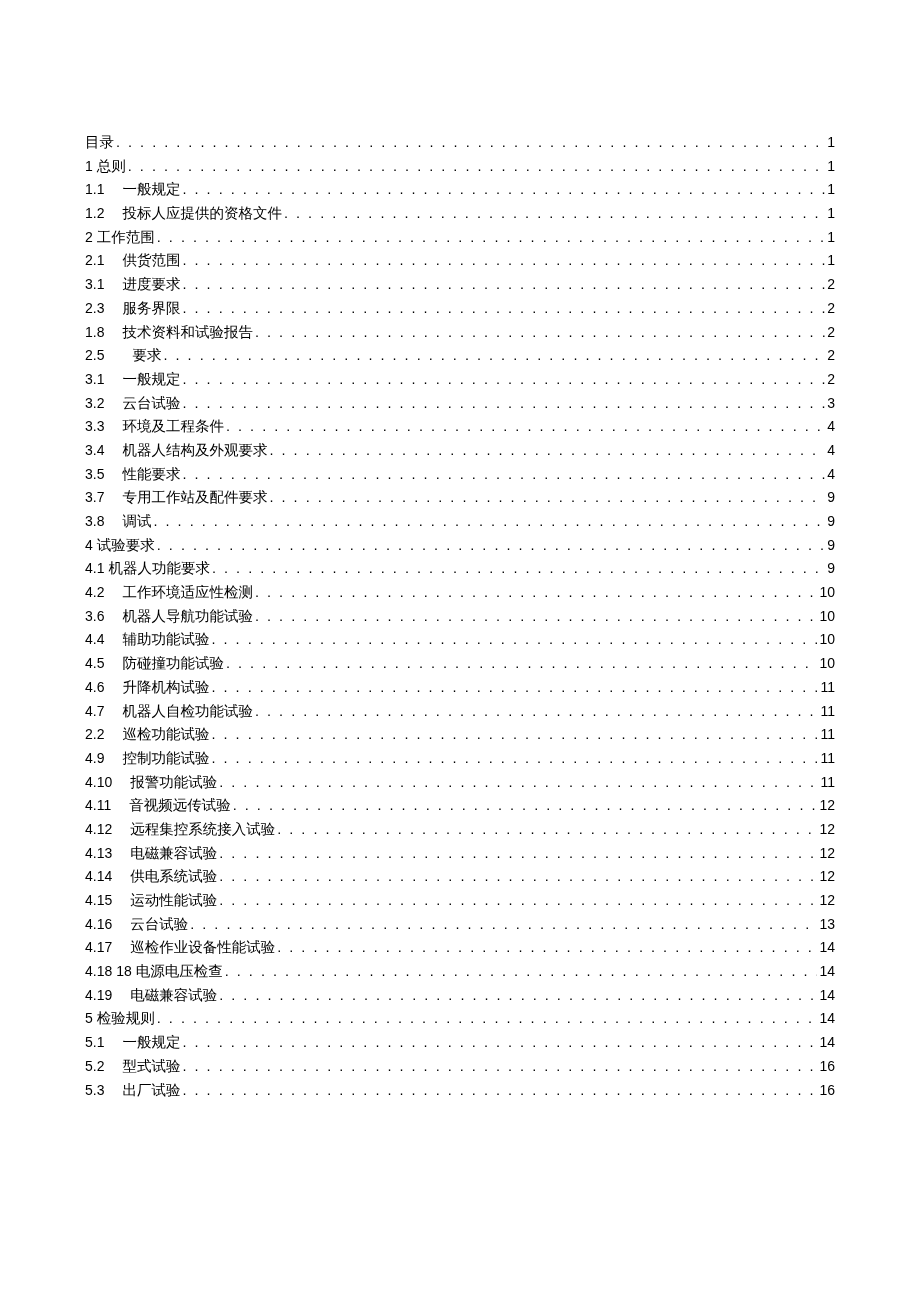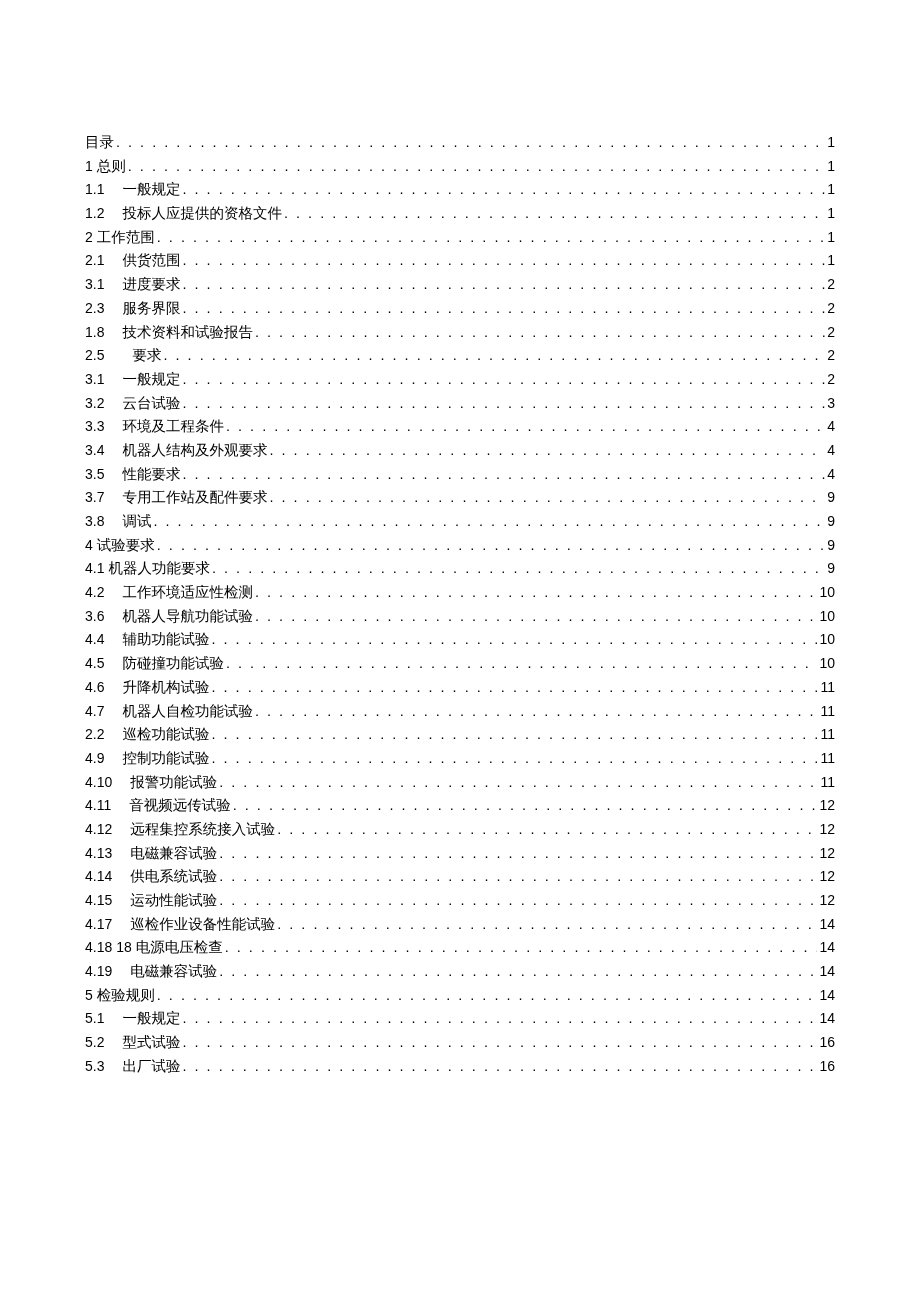--- a/index.html
+++ b/index.html
@@ -283,20 +283,27 @@
         <span class="toc-page">12</span>
       </div>
       <div class="toc-line indent-2">
         <span class="toc-num">4.15</span>
         <span class="toc-gap"></span>
         <span class="toc-title">运动性能试验</span>
         <span class="toc-dots"></span>
         <span class="toc-page">12</span>
       </div>
       <div class="toc-line indent-2">
+        <span class="toc-num">4.16</span>
+        <span class="toc-gap"></span>
+        <span class="toc-title">云台试验</span>
+        <span class="toc-dots"></span>
+        <span class="toc-page">13</span>
+      </div>
+      <div class="toc-line indent-2">
         <span class="toc-num">4.17</span>
         <span class="toc-gap"></span>
         <span class="toc-title">巡检作业设备性能试验</span>
         <span class="toc-dots"></span>
         <span class="toc-page">14</span>
       </div>
       <div class="toc-line indent-0">
         <span class="toc-num">4.18 18</span>
         <span class="toc-gap"></span>
         <span class="toc-title">电源电压检查</span>

